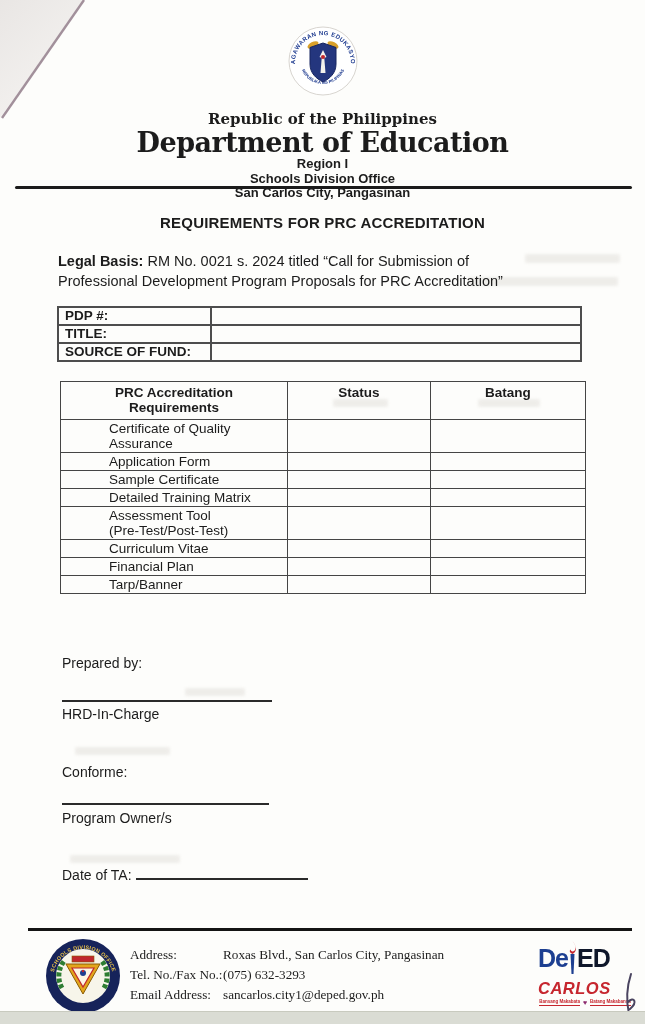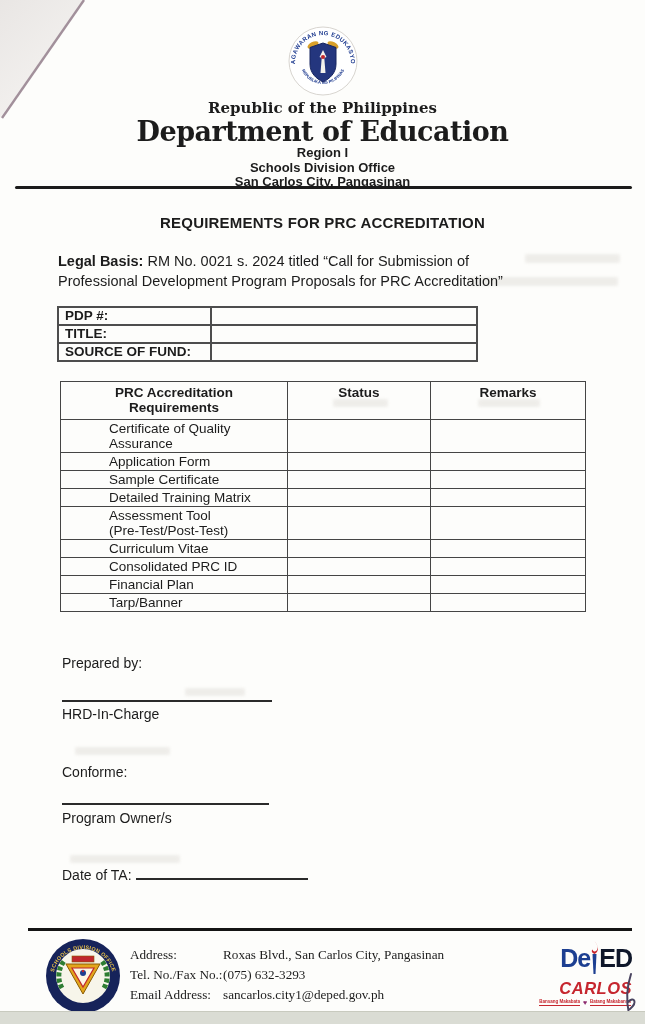--- a/index.html
+++ b/index.html
@@ -15,33 +15,33 @@
     background:linear-gradient(135deg,#e9e6e4 0%,#f3f1ef 70%);
     clip-path:polygon(0 0,100% 0,0 100%);
   }
   .corner-line { position:absolute; top:0; left:0; }
   
   .ghost { position:absolute; background:#e5e3de; opacity:.6; filter:blur(1.5px); border-radius:2px; }
 
   
   .header { position:absolute; top:26px; left:0; width:100%; text-align:center; }
   .seal { display:block; margin:0 auto; }
-  .republic { font-family:"DejaVu Serif", serif; font-weight:700; font-size:15px; margin-top:3px; }
+  .republic { font-family:"DejaVu Serif", serif; font-weight:700; font-size:15px; margin-top:14px; }
   .department { font-family:"DejaVu Serif", serif; font-weight:700; font-size:27px; line-height:1.08; letter-spacing:-.5px; }
   .hline2 { font-weight:700; font-size:13px; line-height:1.12; }
   .header-rule { position:absolute; top:186px; left:15px; width:617px; height:3px; background:#1b1b1b; border-radius:2px; }
 
   
   .doc-title { position:absolute; top:214px; left:0; width:100%; text-align:center; font-size:15px; font-weight:700; letter-spacing:.2px; }
   .legal { position:absolute; top:251px; left:58px; width:482px; font-size:14.5px; line-height:1.4; }
   .legal .lbl { font-weight:700; }
 
   
   table { border-collapse:collapse; table-layout:fixed; }
-  .info-table { position:absolute; top:306px; left:57px; width:421px;padding-left:32px; }
+  .info-table { position:absolute; top:306px; left:57px; width:525px;padding-left:32px; }
   .info-table td { border:2px solid #4d4d4d; height:17px; font-size:13.5px; font-weight:700; padding:0 4px 1px 6px; }
   .info-table td.val { font-weight:400; }
 
   
   .req-table { position:absolute; top:381px; left:60px; width:525px; font-size:13.5px; }
   .req-table th, .req-table td { border:1.8px solid #454545; padding:1px 5px; }
   .req-table th { font-weight:700; text-align:center; vertical-align:top; padding-top:3px; white-space:pre-line; height:38px; }
   .req-table td { height:16px; text-align:left; vertical-align:top; }
   .req-table td.req-name { white-space:pre-line;padding-left:48px; }
 
@@ -53,21 +53,21 @@
 
   
   .footer-rule { position:absolute; top:928px; left:28px; width:604px; height:3px; background:#141414; }
   .division-seal { position:absolute; top:938px; left:45px; }
   .contact {
     position:absolute; top:945px; left:130px; width:360px;
     display:grid; grid-template-columns:93px auto; row-gap:1px;
     font-family:"Liberation Serif", serif; font-size:13.2px; line-height:1.45;
   }
   .contact span { white-space:nowrap; }
-  .deped-logo { position:absolute; top:944px; left:538px; width:94px; text-align:right; }
+  .deped-logo { position:absolute; top:944px; left:538px; width:94px; text-align:left; }
   .deped-word { display:inline-flex; align-items:flex-start; font-weight:800; font-size:25px; letter-spacing:-1px; }
   .deped-word .blue { color:#1d3f91; }
   .deped-word .red  { color:#0f172a; }
   .torch { margin:0 -2px; position:relative; top:-3px; }
   .matatag { font-style:italic; font-weight:800; font-size:16.5px; color:#c6262e; letter-spacing:.5px; margin-top:1px; }
   .tagline { display:flex; justify-content:center; align-items:center; gap:3px; margin-top:1px; }
   .tagline .t { font-size:4.5px; font-weight:700; color:#c6262e; border-bottom:1.5px solid #c6262e; padding-bottom:.5px; white-space:nowrap; }
   .tagline .heart { font-size:7px; color:#8c2a6e; line-height:1; }
 
   .pen-mark { position:absolute; top:972px; left:620px; }
@@ -145,21 +145,21 @@
     <colgroup>
         <col style="width:227px">
         <col style="width:143px">
         <col style="width:155px">
       </colgroup>
     <tbody>
         <tr>
       <th>PRC Accreditation
 Requirements</th>
       <th>Status</th>
-      <th>Remarks</th>
+      <th>Batang</th>
     </tr>
     <tr>
           <td class="req-name">Certificate of Quality Assurance</td>
           <td></td>
           <td></td>
         </tr>
     <tr>
           <td class="req-name">Application Form</td>
           <td></td>
           <td></td>
@@ -175,25 +175,20 @@
           <td></td>
         </tr>
     <tr>
           <td class="req-name">Assessment Tool
 (Pre-Test/Post-Test)</td>
           <td></td>
           <td></td>
         </tr>
     <tr>
           <td class="req-name">Curriculum Vitae</td>
-          <td></td>
-          <td></td>
-        </tr>
-    <tr>
-          <td class="req-name">Consolidated PRC ID</td>
           <td></td>
           <td></td>
         </tr>
     <tr>
           <td class="req-name">Financial Plan</td>
           <td></td>
           <td></td>
         </tr>
     <tr>
           <td class="req-name">Tarp/Banner</td>

